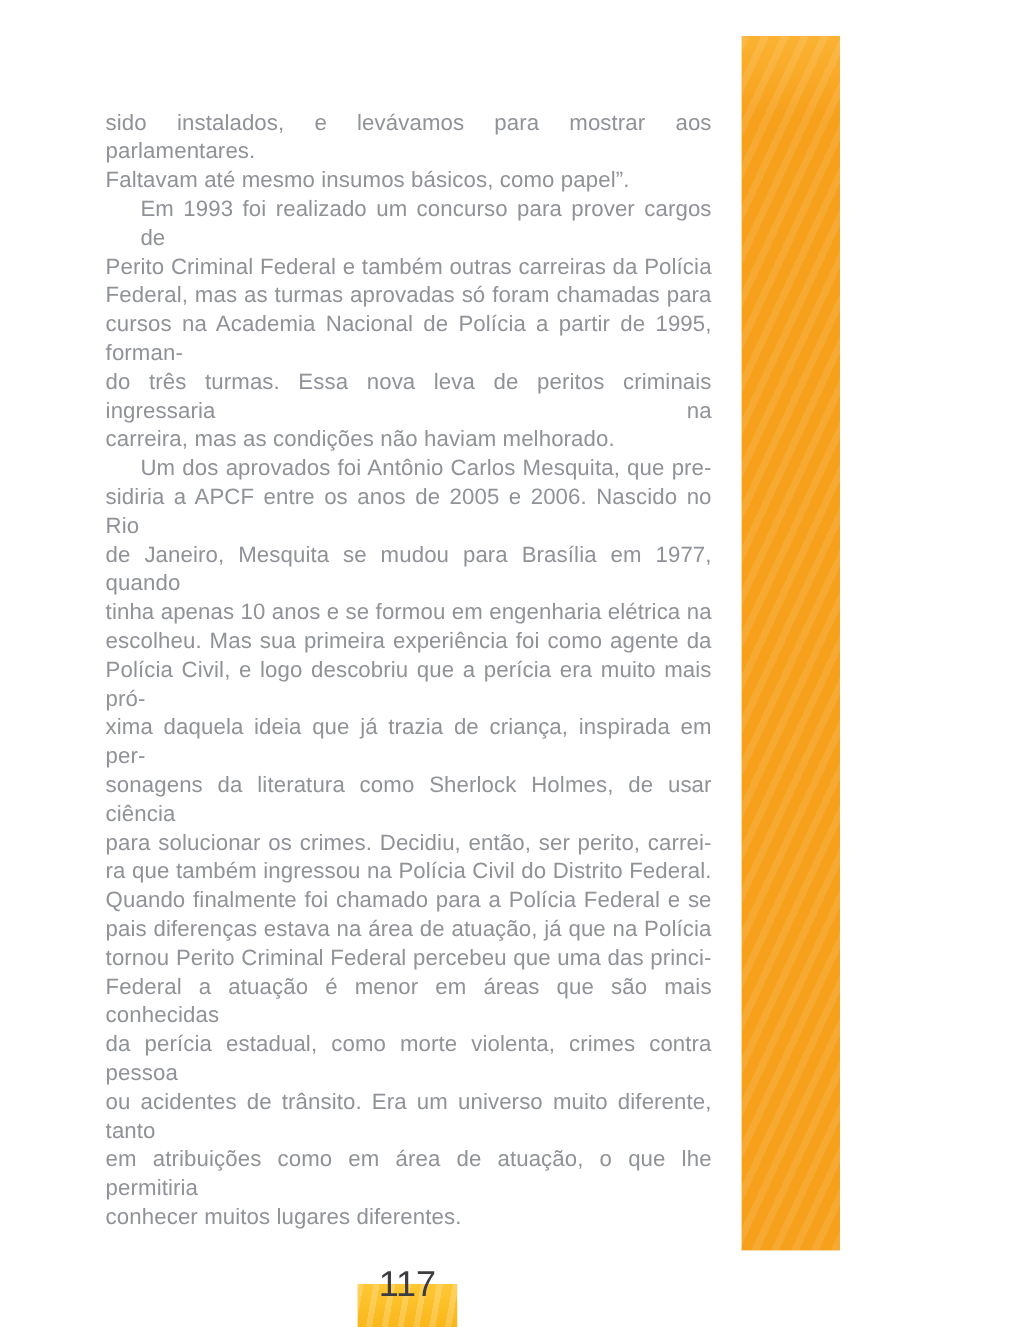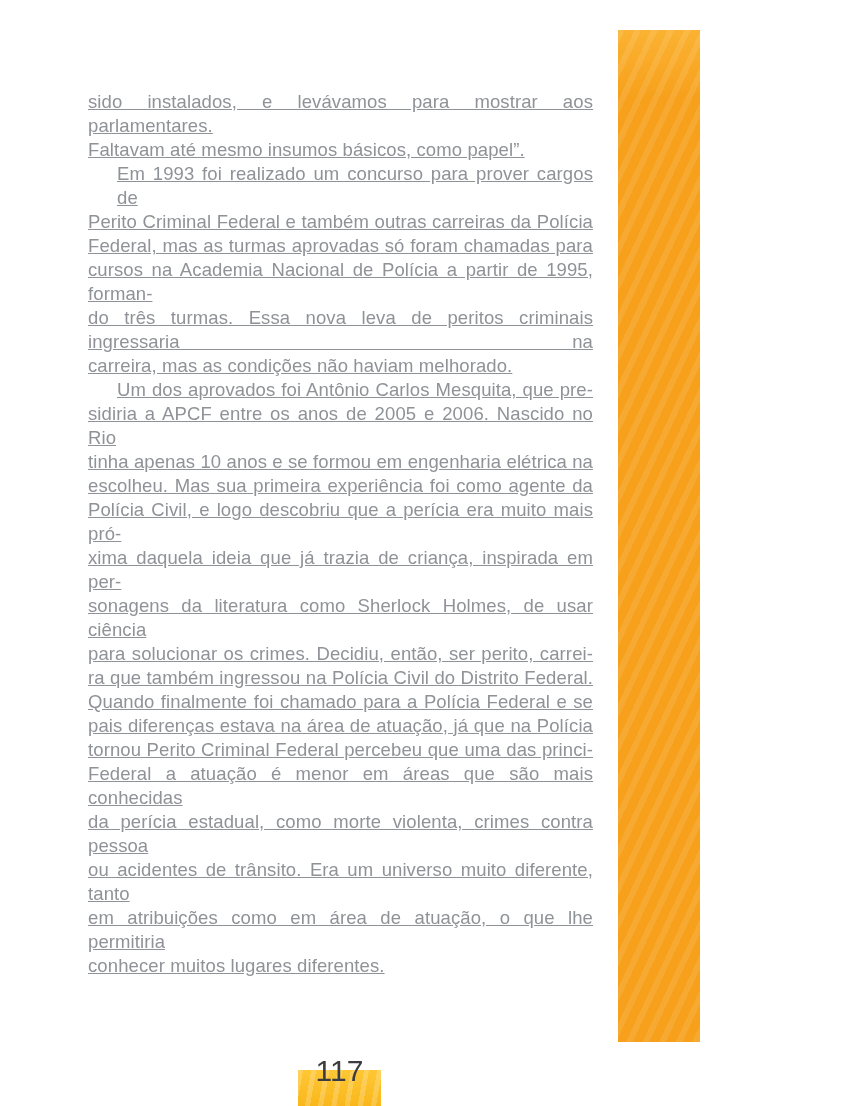--- a/index.html
+++ b/index.html
@@ -29,21 +29,20 @@
     color: var(--text, #8f9297);
     font-size: 18.5px;
     line-height: 24px;
     letter-spacing: 0.1px;
   }
   .paragraph { margin: 0; padding: 0; }
   .line {
     text-align: justify;
     text-align-last: justify;
     white-space: normal;
-    text-decoration: underline;
   }
   .line.lastline { text-align-last: left; }
   .line.indent { padding-left: 29px; }
   .pagenum-bg {
     position: absolute;
     left: 298px;
     top: 1070px;
     width: 83px;
     height: 36px;
     background:
@@ -76,20 +75,21 @@
         <div class="line indent">Em 1993 foi realizado um concurso para prover cargos de</div>
         <div class="line">Perito Criminal Federal e também outras carreiras da Polícia</div>
         <div class="line">Federal, mas as turmas aprovadas só foram chamadas para</div>
         <div class="line">cursos na Academia Nacional de Polícia a partir de 1995, forman-</div>
         <div class="line">do três turmas. Essa nova leva de peritos criminais ingressaria na</div>
         <div class="line lastline">carreira, mas as condições não haviam melhorado.</div>
       </div>
       <div class="paragraph">
         <div class="line indent">Um dos aprovados foi Antônio Carlos Mesquita, que pre-</div>
         <div class="line">sidiria a APCF entre os anos de 2005 e 2006. Nascido no Rio</div>
+        <div class="line">de Janeiro, Mesquita se mudou para Brasília em 1977, quando</div>
         <div class="line">tinha apenas 10 anos e se formou em engenharia elétrica na</div>
         <div class="line">escolheu. Mas sua primeira experiência foi como agente da</div>
         <div class="line">Polícia Civil, e logo descobriu que a perícia era muito mais pró-</div>
         <div class="line">xima daquela ideia que já trazia de criança, inspirada em per-</div>
         <div class="line">sonagens da literatura como Sherlock Holmes, de usar ciência</div>
         <div class="line">para solucionar os crimes. Decidiu, então, ser perito, carrei-</div>
         <div class="line">ra que também ingressou na Polícia Civil do Distrito Federal.</div>
         <div class="line">Quando finalmente foi chamado para a Polícia Federal e se</div>
         <div class="line">pais diferenças estava na área de atuação, já que na Polícia</div>
         <div class="line">tornou Perito Criminal Federal percebeu que uma das princi-</div>

